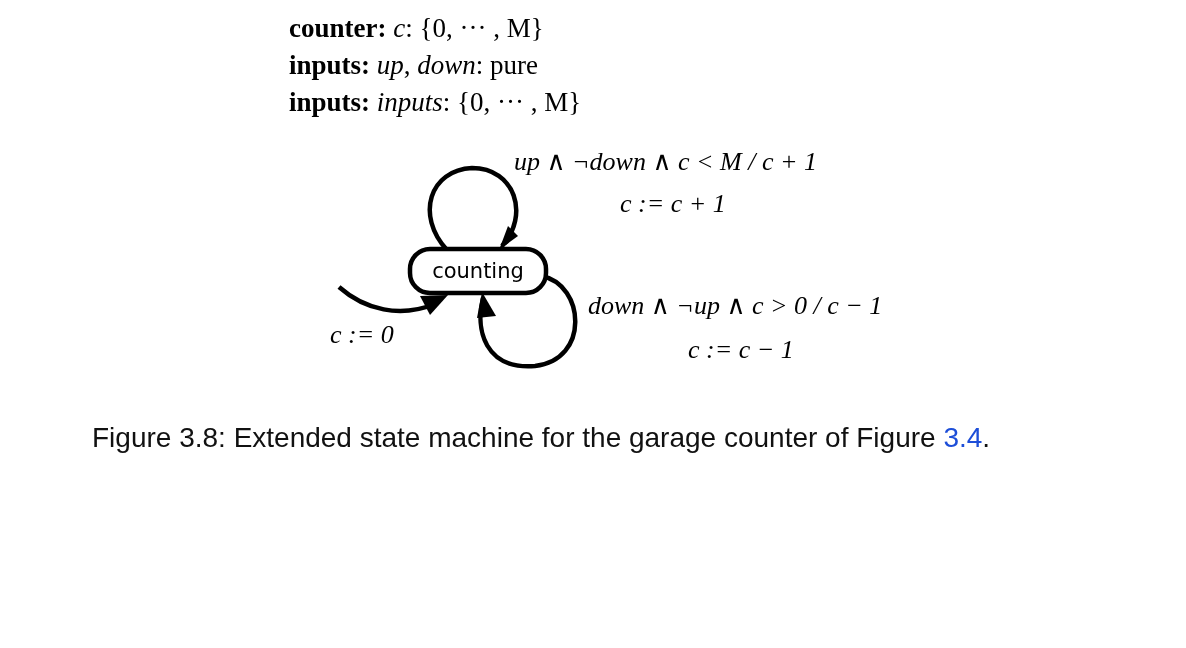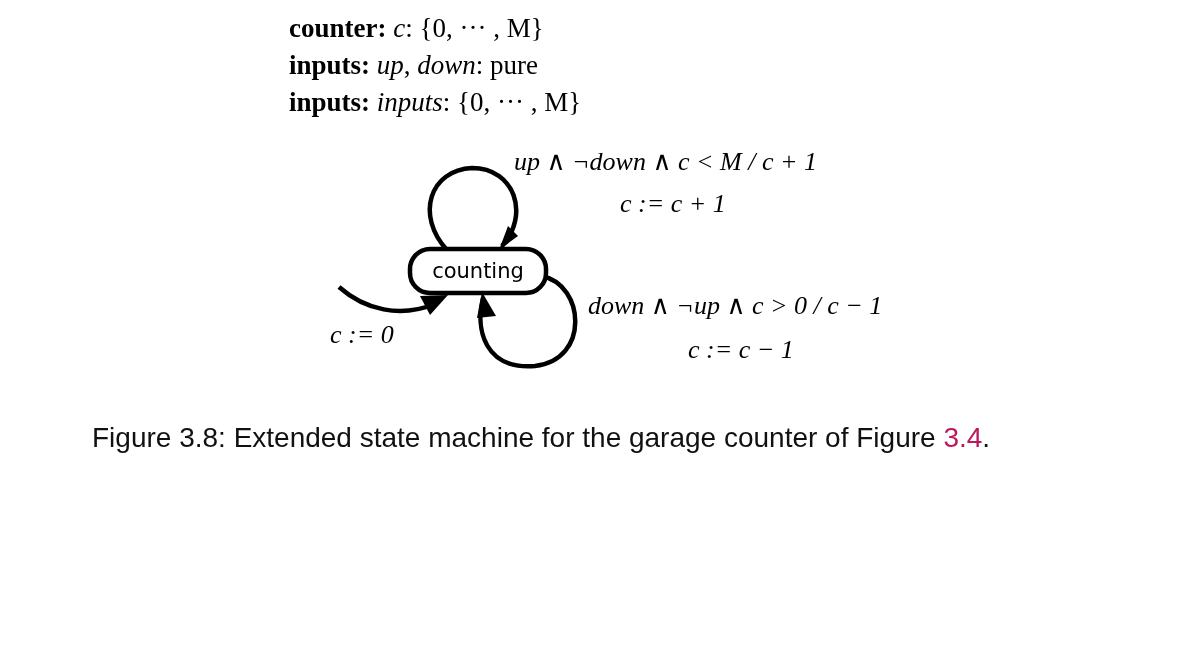--- a/index.html
+++ b/index.html
@@ -20,21 +20,21 @@
     .it { font-style: italic; }
     .state-label {
       font-family: "DejaVu Sans", "Liberation Sans", sans-serif;
       font-size: 21px; fill: #000;
     }
     .caption {
       position: absolute; left: 92px; top: 422px;
       font-family: "Liberation Sans", "DejaVu Sans", sans-serif;
       font-size: 28px; color: #111; white-space: nowrap;
     }
-    .caption .ref { color: #be185d; }
+    .caption .ref { color: #1d4ed8; }
   </style>
 </head>
 <body>
 
 <div class="header">
   <div class="row">
     <b>counter:</b>
     <i>c</i><span>:</span>
     <span>{0, ··· , M}</span>
   </div>

